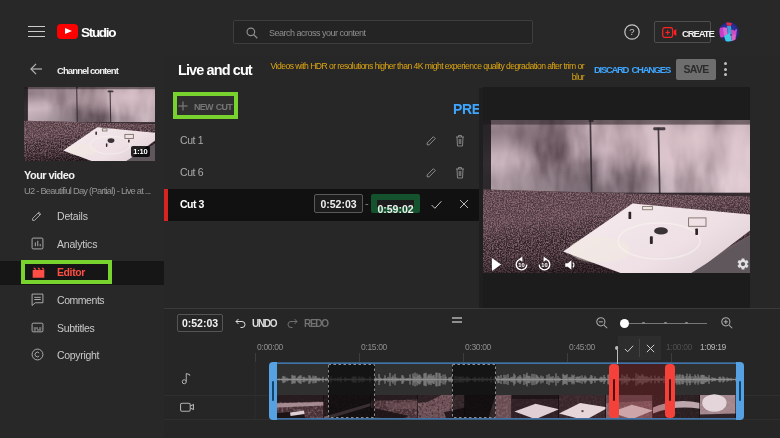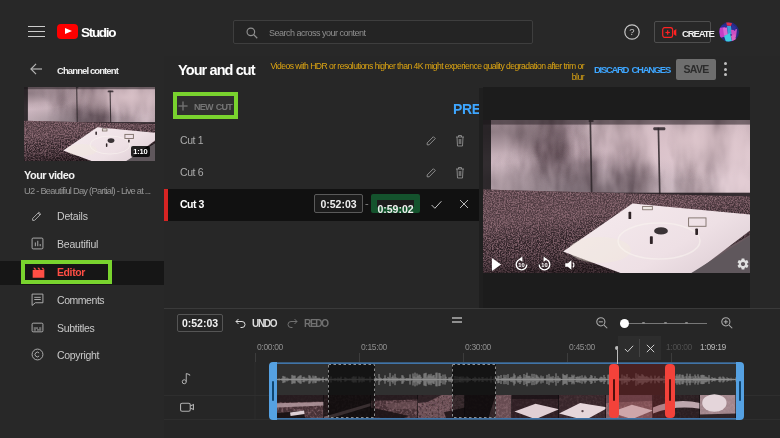--- a/index.html
+++ b/index.html
@@ -173,21 +173,21 @@
       <path d="M3 17.5 L14.5 6 L18 9.5 L6.5 21 L3 21 Z M13 7.5 L16.5 11"></path>
     </svg>
     <div class="abs" style="left:57px;top:154px;color:#c9c9c9;font-size:10.5px;letter-spacing:-0.2px;">Details</div>
 
     <svg class="abs" style="left:31px;top:181px;" width="13" height="13" viewBox="0 0 24 24" fill="none" stroke="#b5b5b5" stroke-width="1.7">
       <rect x="2" y="2" width="20" height="20" rx="2"></rect>
       <line x1="8" y1="17" x2="8" y2="10"></line>
       <line x1="12.5" y1="17" x2="12.5" y2="7"></line>
       <line x1="17" y1="17" x2="17" y2="13"></line>
     </svg>
-    <div class="abs" style="left:57px;top:182px;color:#c9c9c9;font-size:10.5px;letter-spacing:-0.2px;">Beautifiul</div>
+    <div class="abs" style="left:57px;top:182px;color:#c9c9c9;font-size:10.5px;letter-spacing:-0.2px;">Analytics</div>
 
     <svg class="abs" style="left:31px;top:210px;" width="15" height="14" viewBox="0 0 24 24" fill="#ff4e45">
       <path d="M2 7 h20 v13 H2 Z M3 3 l2.5 3.5 3-0 L6 3 Z M10 3 l2.5 3.5 3-0 L13 3 Z M17 3 l2.5 3.5 3-0 L20 3 Z"></path>
     </svg>
     <div class="abs" style="left:57px;top:210px;color:#ff4e45;font-size:10.5px;font-weight:bold;letter-spacing:-0.4px;">Editor</div>
 
     <svg class="abs" style="left:31px;top:237px;" width="13" height="13" viewBox="0 0 24 24" fill="none" stroke="#b5b5b5" stroke-width="1.7">
       <path d="M2 2 h20 v16 h-14 l-6 5 Z"></path>
       <line x1="6" y1="8" x2="18" y2="8"></line>
       <line x1="6" y1="12" x2="18" y2="12"></line>
@@ -206,21 +206,21 @@
     <svg class="abs" style="left:31px;top:292px;" width="13" height="13" viewBox="0 0 24 24" fill="none" stroke="#b5b5b5" stroke-width="1.7">
       <circle cx="12" cy="12" r="10"></circle>
       <path d="M15 9.2 a4.3 4.3 0 1 0 0 5.6"></path>
     </svg>
     <div class="abs" style="left:57px;top:293px;color:#c9c9c9;font-size:10.5px;letter-spacing:-0.3px;">Copyright</div>
 
     <div class="abs" style="left:21px;top:204px;width:91px;height:24px;border:4px solid #79d32e;"></div>
   </div>
 
   <div class="abs" style="left:164px;top:56px;width:616px;height:32px;background:#272727;">
-    <div class="abs" style="left:14px;top:6px;color:#fff;font-size:14.5px;font-weight:bold;letter-spacing:-0.9px;">Your and cut</div>
+    <div class="abs" style="left:14px;top:6px;color:#fff;font-size:14.5px;font-weight:bold;letter-spacing:-0.9px;">Live and cut</div>
     <div class="abs" style="left:95px;top:5px;width:325px;color:#dfa612;font-size:8.6px;letter-spacing:-0.55px;text-align:right;line-height:11px;">Videos with HDR or resolutions higher than 4K might experience quality degradation after trim or<br>blur</div>
     <div class="abs" style="left:430px;top:8px;color:#3ea6ff;font-size:9.5px;font-weight:bold;letter-spacing:-1.3px;word-spacing:2px;">DISCARD CHANGES</div>
     <div class="abs" style="left:512px;top:3px;width:40px;height:21px;background:#6e6e6e;border-radius:2px;color:#2c2c2c;font-size:10.5px;font-weight:bold;letter-spacing:-0.7px;text-align:center;line-height:21px;">SAVE</div>
     <div class="abs" style="left:560px;top:6px;width:3px;height:3px;border-radius:50%;background:#c0c0c0;"></div>
     <div class="abs" style="left:560px;top:11.5px;width:3px;height:3px;border-radius:50%;background:#c0c0c0;"></div>
     <div class="abs" style="left:560px;top:17px;width:3px;height:3px;border-radius:50%;background:#c0c0c0;"></div>
   </div>
 
   <div class="abs" style="left:164px;top:88px;width:315px;height:220px;background:#272727;">
 

